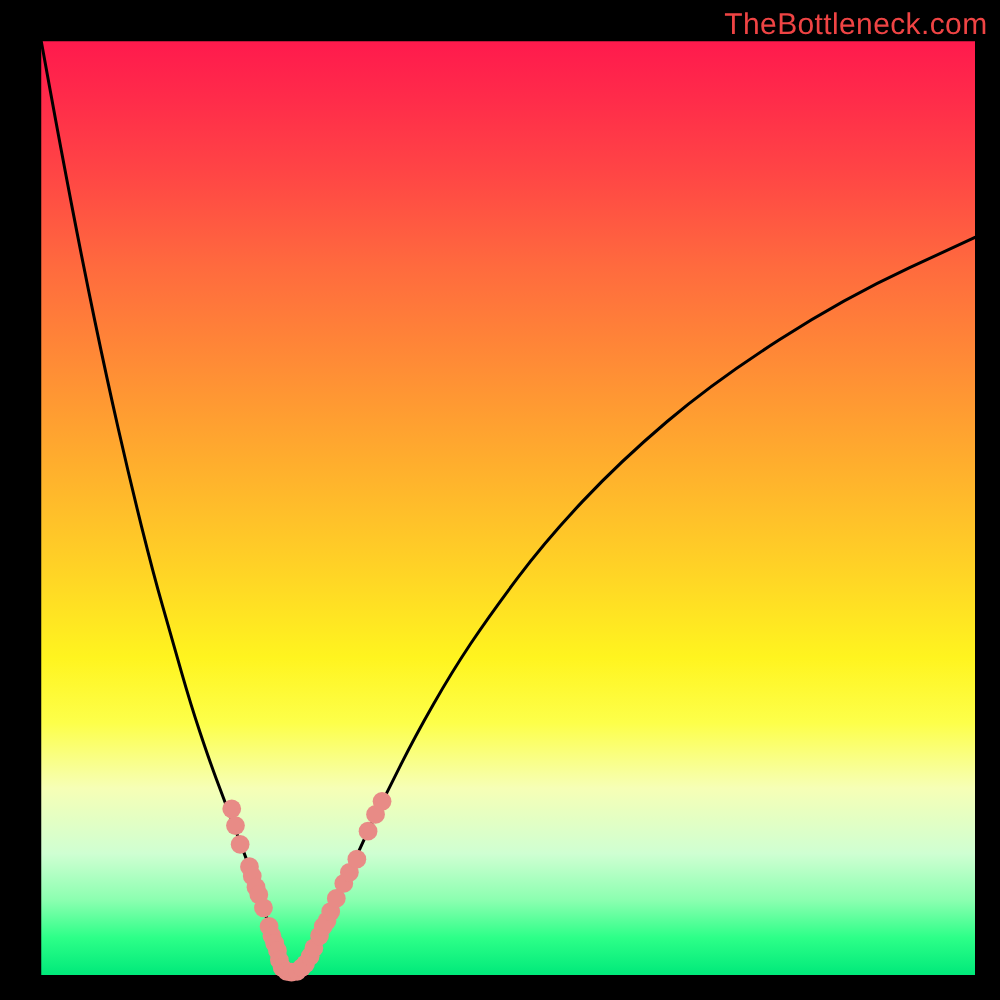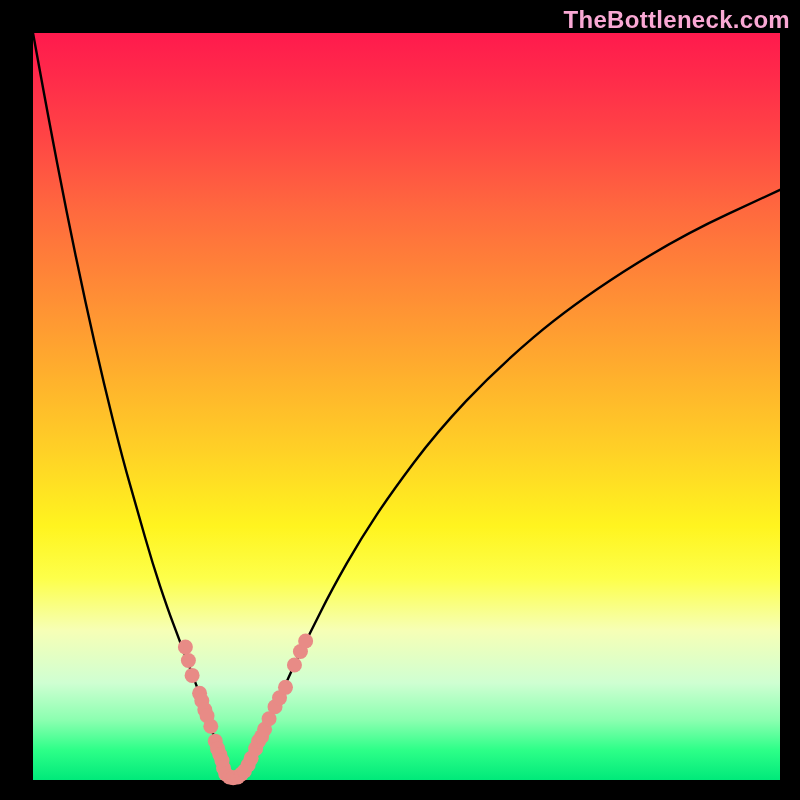--- a/index.html
+++ b/index.html
@@ -33,23 +33,23 @@
       #f6ffb6 80%,
       #cfffd2 87%,
       #8bffb0 92%,
       #2dff88 96%,
       #00e97a 100%);
   }
   .watermark {
     position: absolute;
     top: 6px;
     right: 10px;
-    color: #f9a8d4;
+    color: #ef4444;
     font-size: 24px;
-    font-weight: 700;
+    font-weight: 400;
     letter-spacing: 0.3px;
     user-select: none;
   }
   svg.curve {
     position: absolute;
     left: 0; top: 0;
   }
   .dot {
     fill: #e88b86;
   }

